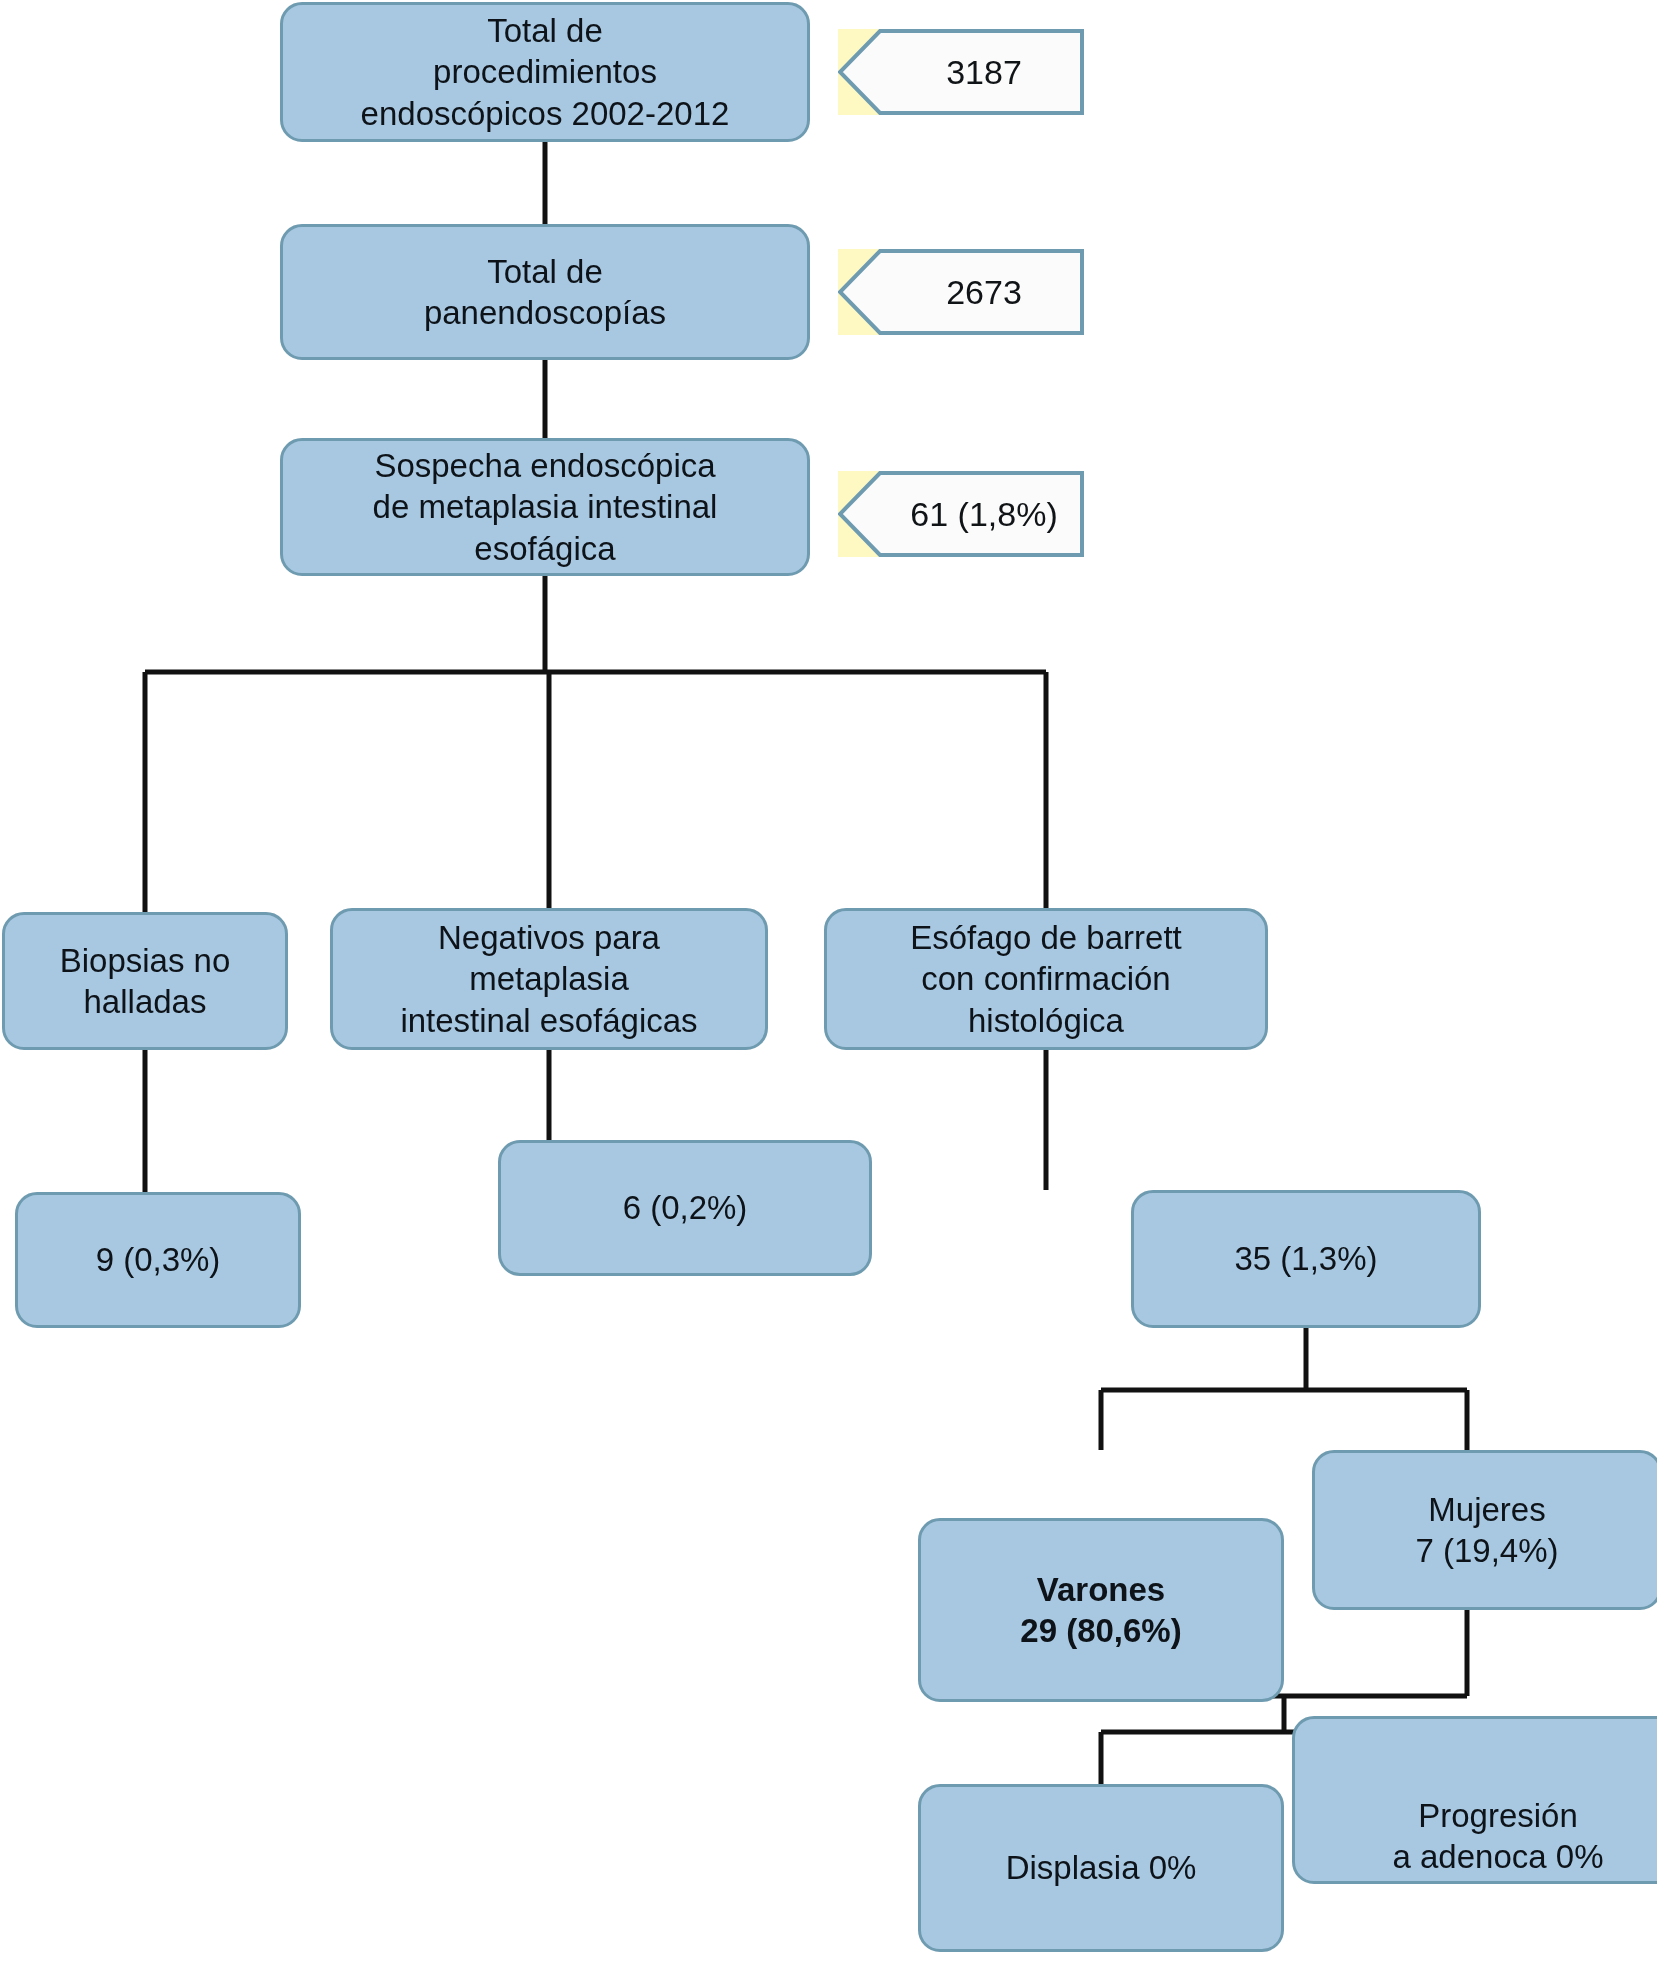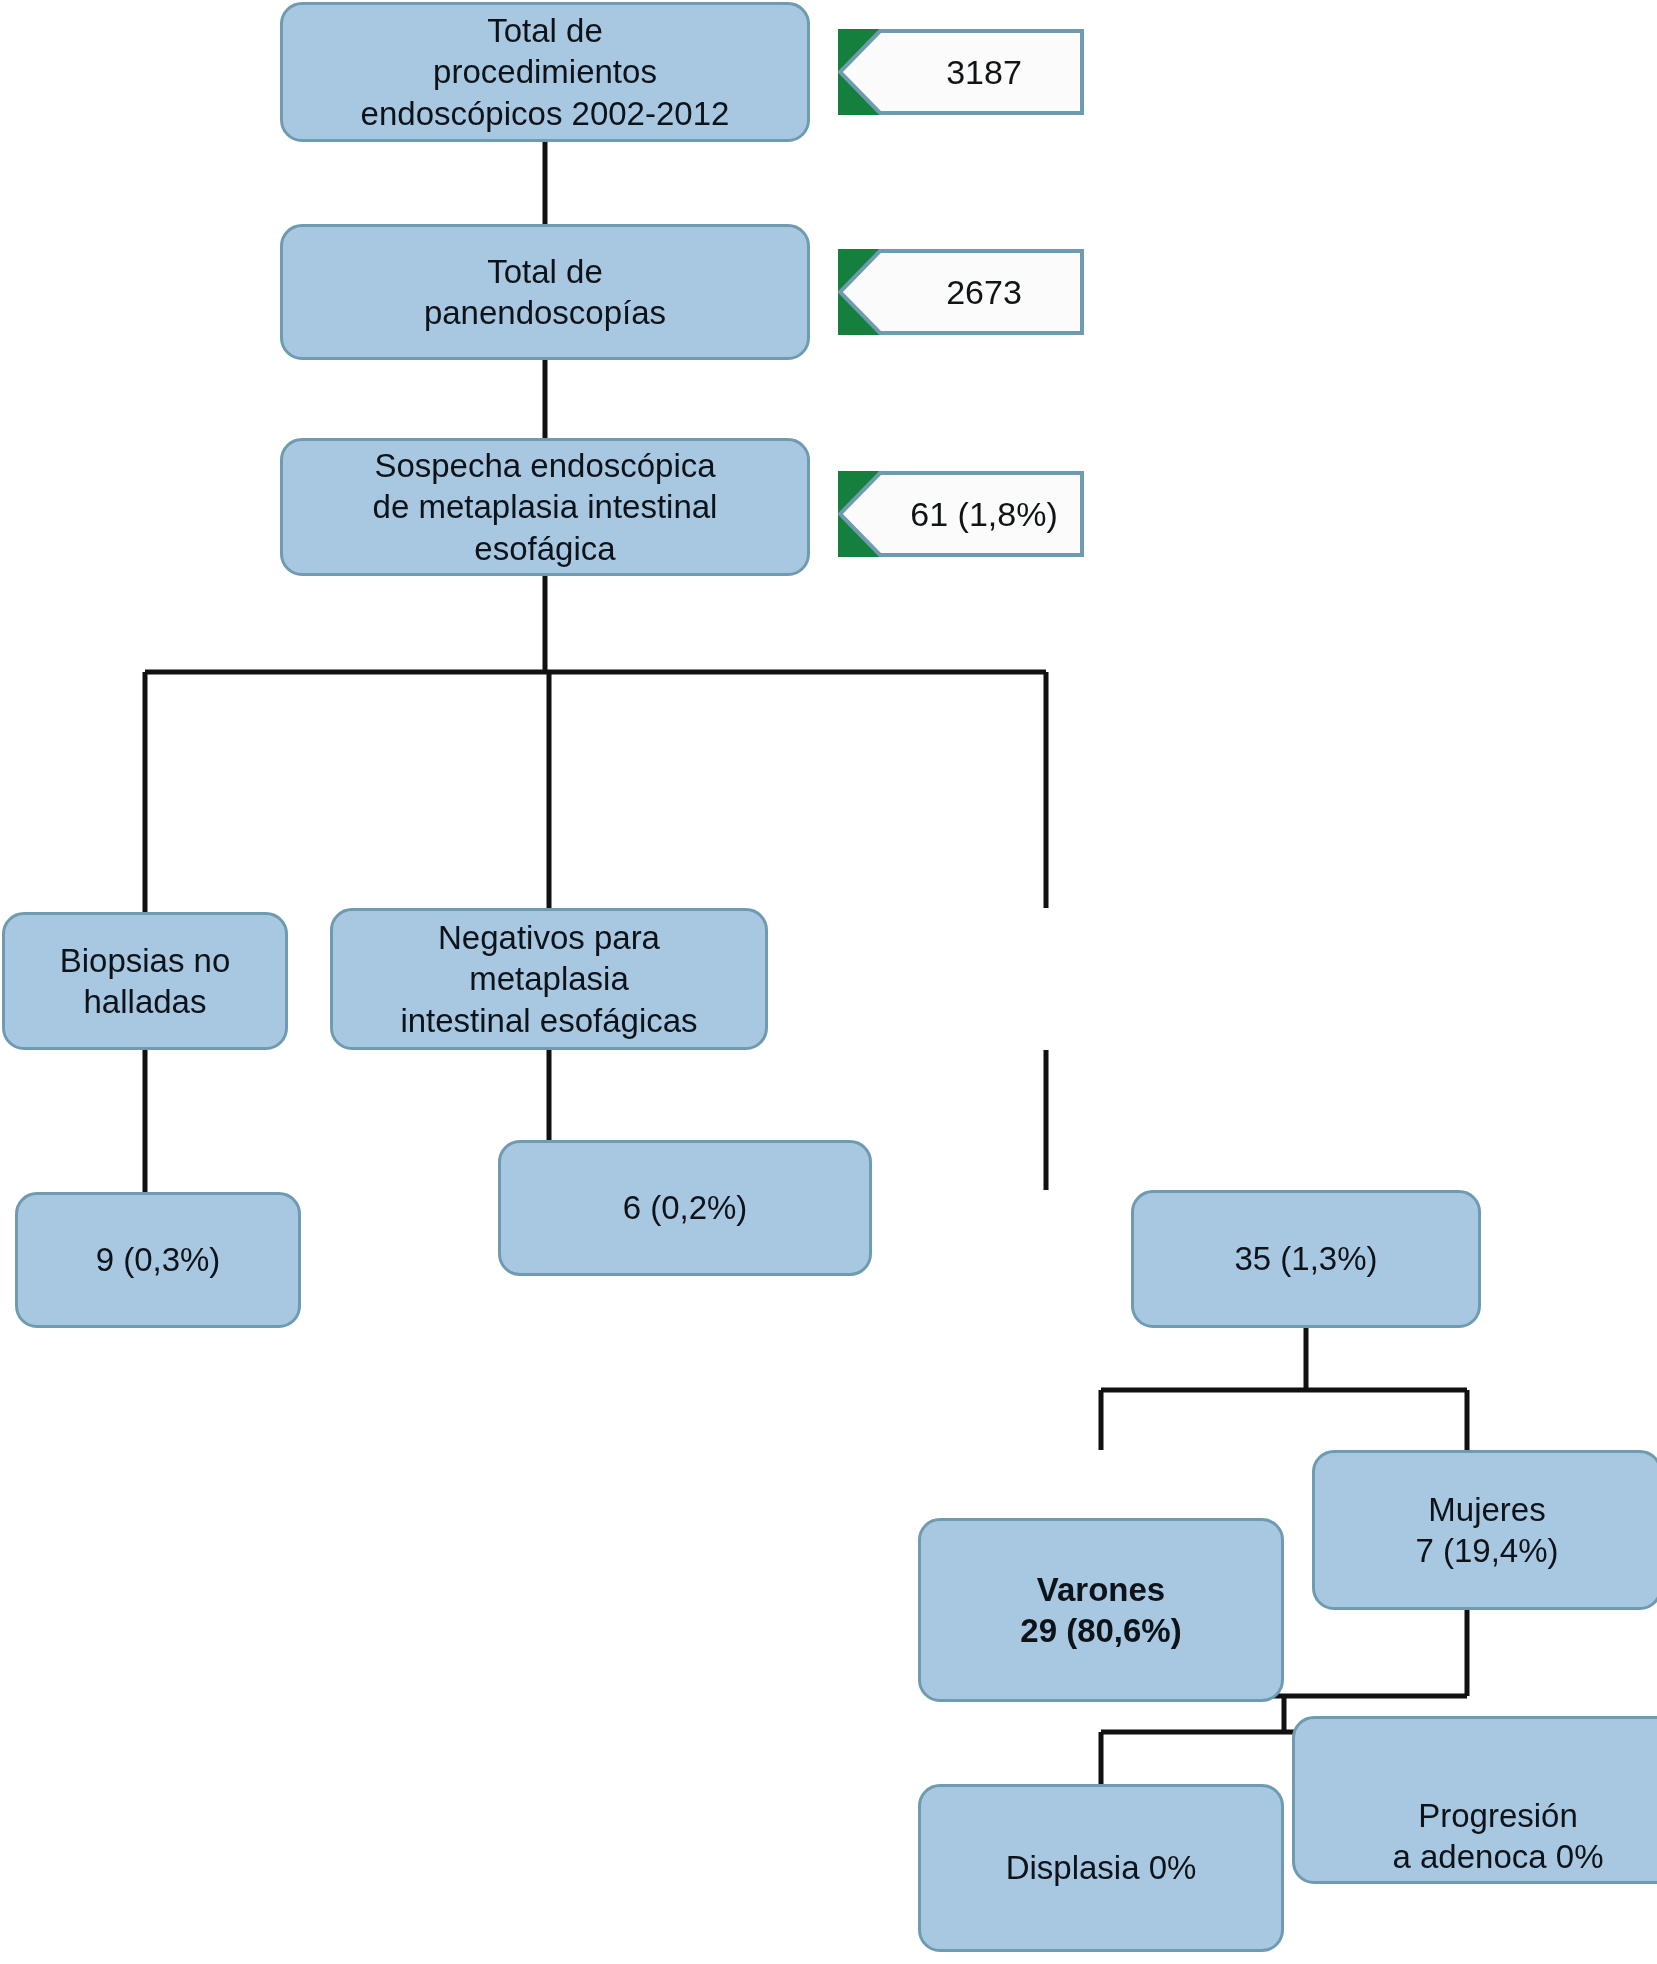--- a/index.html
+++ b/index.html
@@ -38,21 +38,21 @@
     color: #0d1318;
     font-size: 33px;
     line-height: 1.25;
     white-space: pre-line;
     padding: 4px 10px;
     z-index: 3;
   }
   .callout {
     position: absolute;
     box-sizing: border-box;
-    background: #15803d;
+    background: #fef9c3;
     display: flex;
     align-items: center;
     justify-content: center;
     text-align: center;
     color: #111417;
     font-size: 34px;
     z-index: 3;
   }
   .callout .cshape {
     position: absolute;
@@ -137,20 +137,25 @@
     <span>Biopsias no
 halladas</span>
   </div>
 
   <div class="node" style="left:330px; top:908px; width:438px; height:142px;">
     <span>Negativos para
 metaplasia
 intestinal esofágicas</span>
   </div>
 
+  <div class="node" style="left:824px; top:908px; width:444px; height:142px;">
+    <span>Esófago de barrett
+con confirmación
+histológica</span>
+  </div>
 
   <div class="node" style="left:4px; top:1192px; width:286px; height:136px;margin-left:11px;">
     <span>9 (0,3%)</span>
   </div>
 
   <div class="node" style="left:498px; top:1140px; width:374px; height:136px;align-items:center;">
     <span>6 (0,2%)</span>
   </div>
 
   <div class="node" style="left:1131px; top:1190px; width:350px; height:138px;text-align:center;">

